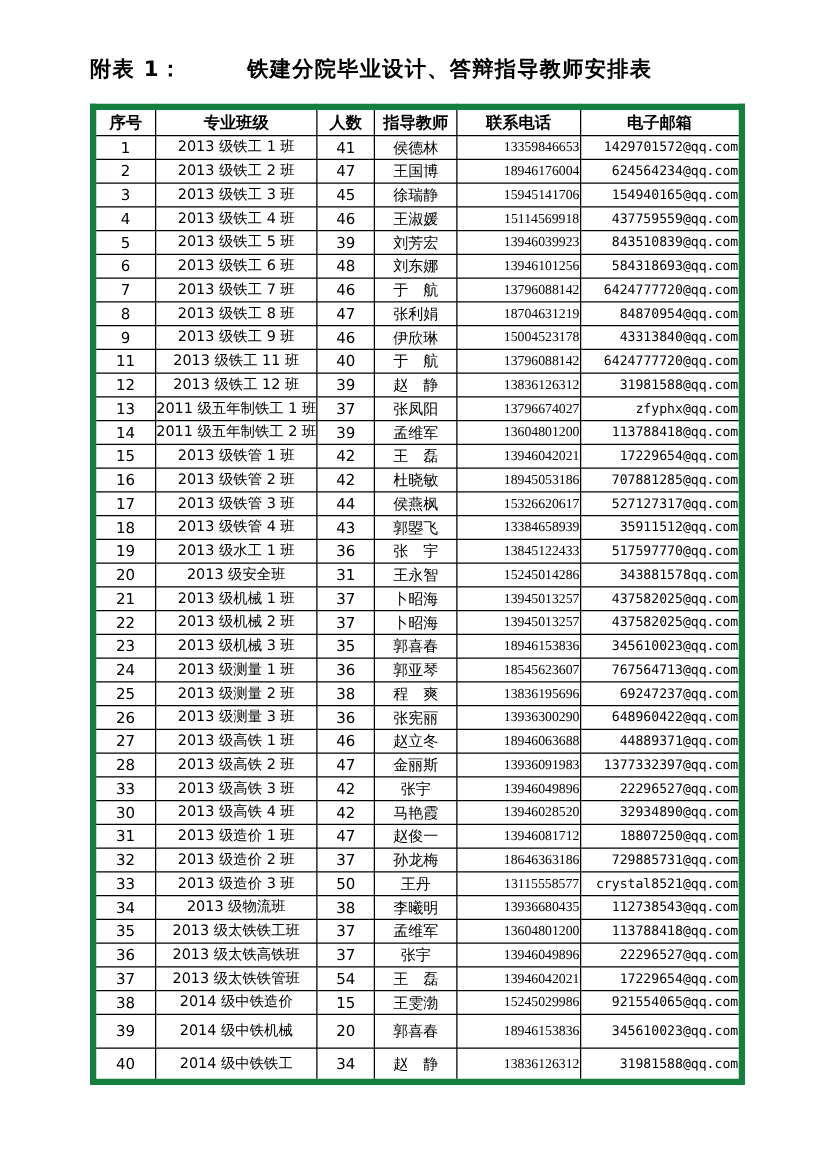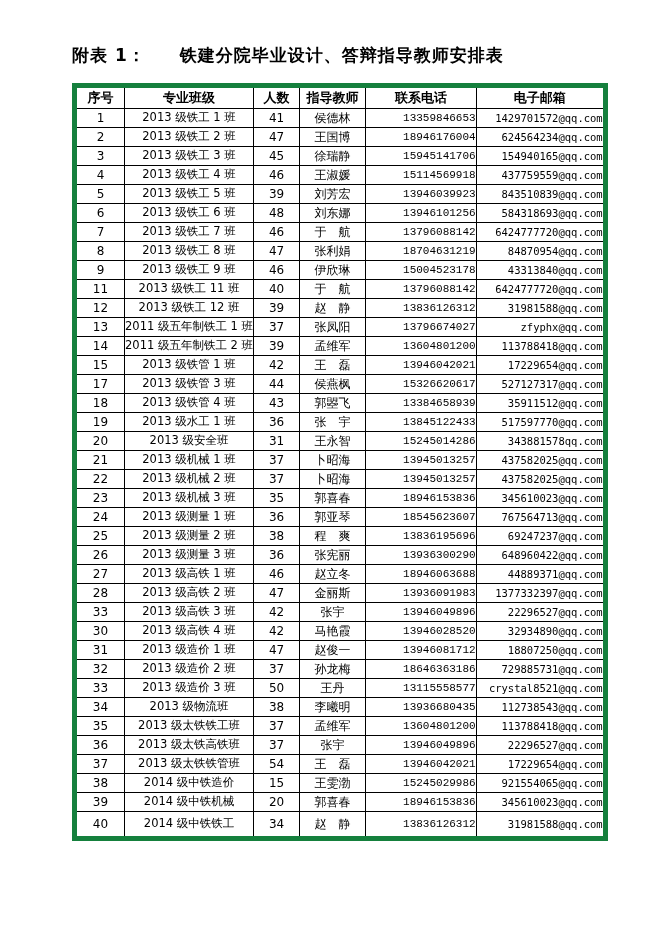--- a/index.html
+++ b/index.html
@@ -1,30 +1,30 @@
 <!DOCTYPE html>
 <html><head>
 <meta charset="utf-8">
 <style>
   html,body{margin:0;padding:0;background:#ffffff;}
   body{width:658px;height:932px;font-family:"DejaVu Sans",sans-serif;color:#000;}
   .page{position:relative;width:658px;height:932px;background:#fff;overflow:hidden;}
   .doc-title{position:absolute;left:72px;top:44px;font-size:17px;font-weight:bold;white-space:nowrap;letter-spacing:1px;}
-  .doc-title .prefix{margin-right:34px;}
+  .doc-title .prefix{margin-right:52px;}
   table.sched{position:absolute;left:72px;top:83px;border-collapse:collapse;table-layout:fixed;border:5px solid #15803d;background:#fff;}
   .sched th,.sched td{border:1px solid #000;text-align:center;vertical-align:middle;padding:0;overflow:hidden;white-space:nowrap;}
   .sched thead tr{height:23px;}
   .sched th{font-size:13px;font-weight:bold;}
   .sched tbody tr{height:19px;}
   .sched tbody tr:nth-child(38),
   .sched tbody tr:nth-child(39){height:27px;}
   .sched tbody tr:nth-child(40){height:21px;}
   .sched td{font-size:12px;line-height:1;}
   .sched td.c1{font-size:11.5px;}
-  .sched td.c4{font-family:Liberation Mono, monospace;font-size:11px;padding-left:37px;}
+  .sched td.c4{font-family:Liberation Serif, serif;font-size:11px;padding-left:37px;}
   .sched td.c5{font-family:"DejaVu Sans Mono",monospace;font-size:10.5px;text-align:right;}
 </style>
 </head>
 <body>
 
 <div class="page">
 
   <div class="doc-title">
     <span class="prefix">附表 1：</span><span>铁建分院毕业设计、答辩指导教师安排表</span>
   </div>
@@ -155,20 +155,28 @@
         </tr>
         <tr>
           <td class="c0">15</td>
           <td class="c1">2013 级铁管 1 班</td>
           <td class="c2">42</td>
           <td class="c3">王　磊</td>
           <td class="c4">13946042021</td>
           <td class="c5">17229654@qq.com</td>
         </tr>
         <tr>
+          <td class="c0">16</td>
+          <td class="c1">2013 级铁管 2 班</td>
+          <td class="c2">42</td>
+          <td class="c3">杜晓敏</td>
+          <td class="c4">18945053186</td>
+          <td class="c5">707881285@qq.com</td>
+        </tr>
+        <tr>
           <td class="c0">17</td>
           <td class="c1">2013 级铁管 3 班</td>
           <td class="c2">44</td>
           <td class="c3">侯燕枫</td>
           <td class="c4">15326620617</td>
           <td class="c5">527127317@qq.com</td>
         </tr>
         <tr>
           <td class="c0">18</td>
           <td class="c1">2013 级铁管 4 班</td>

